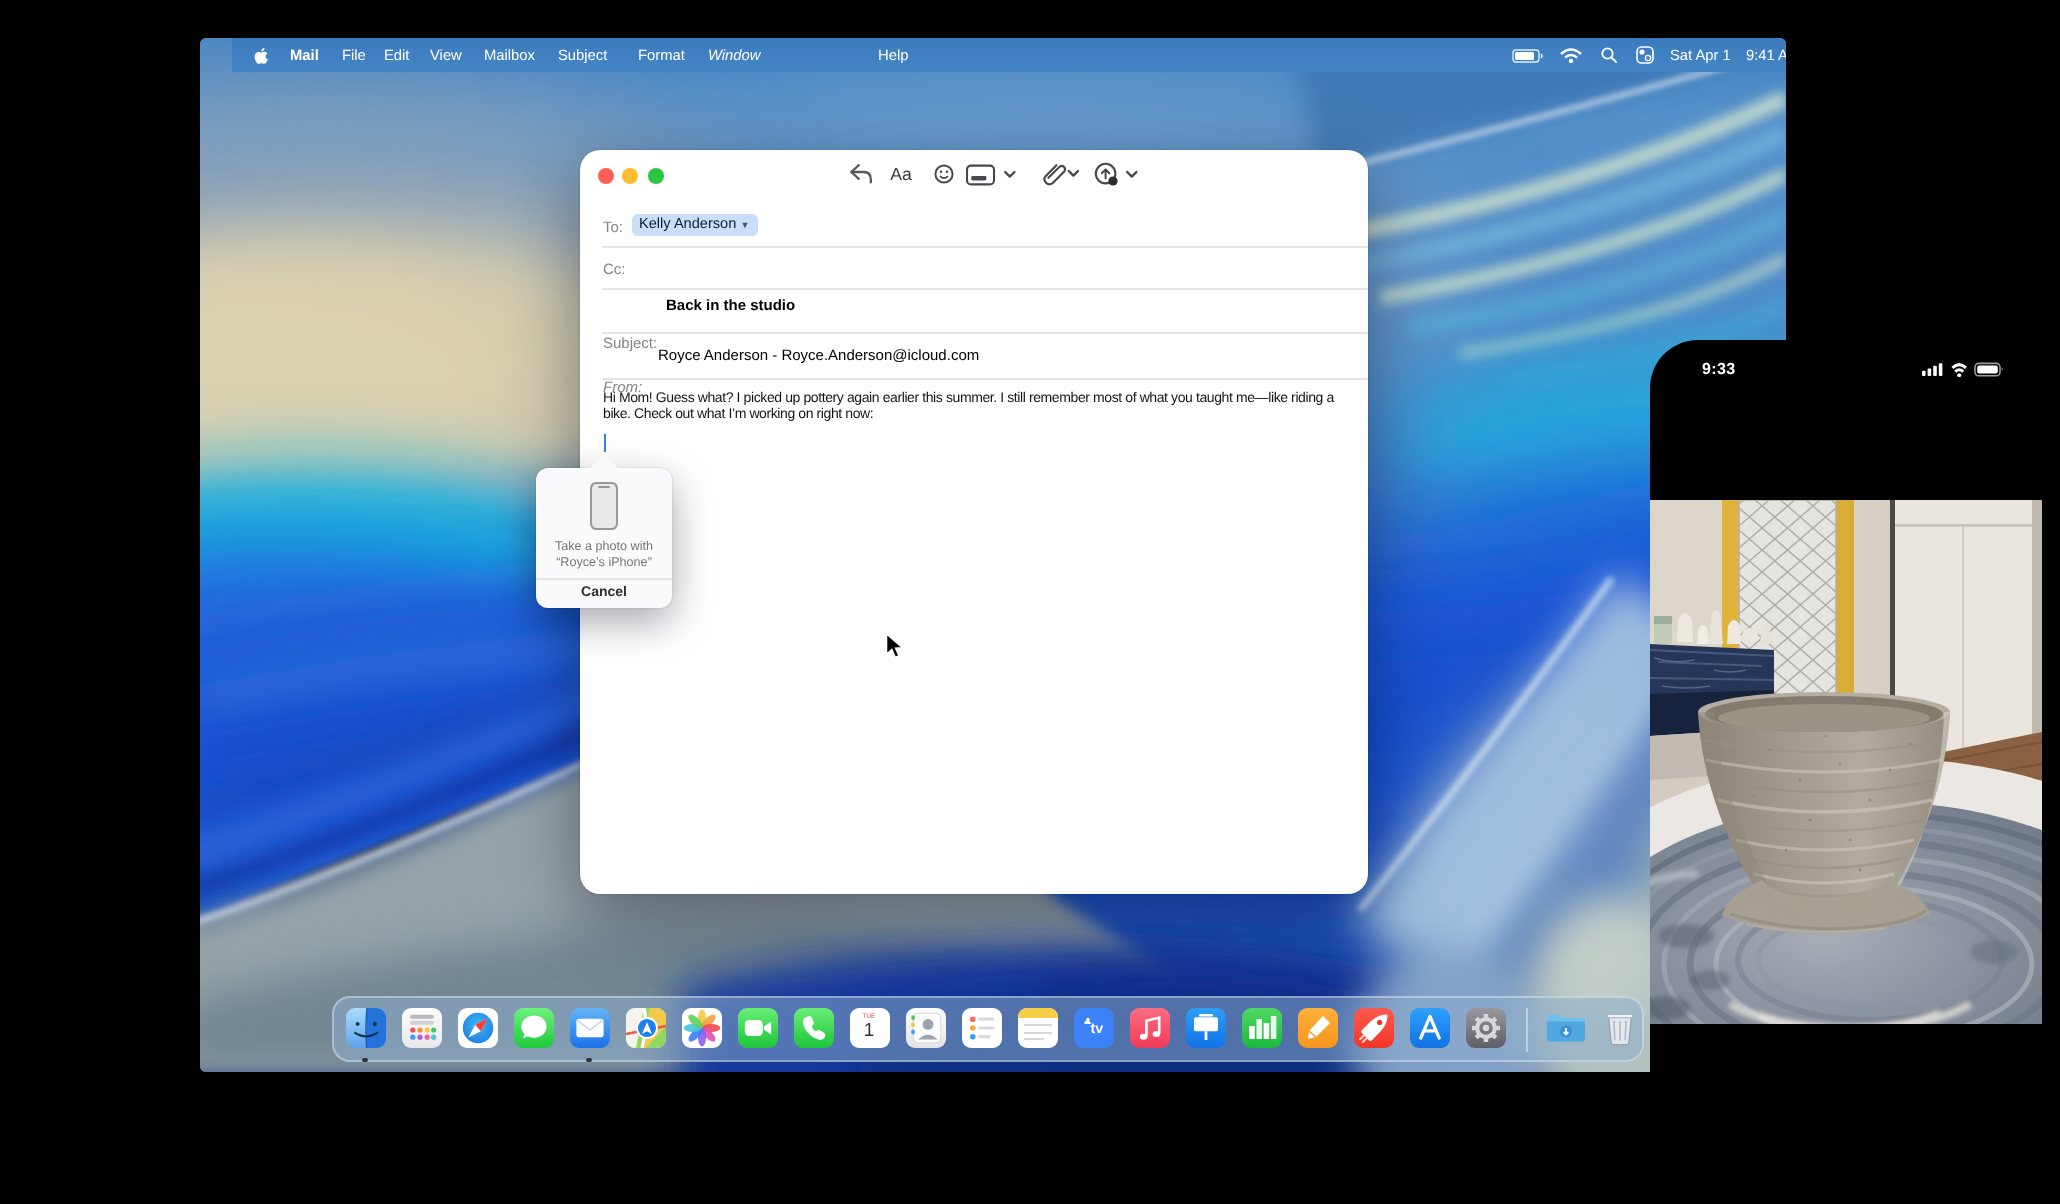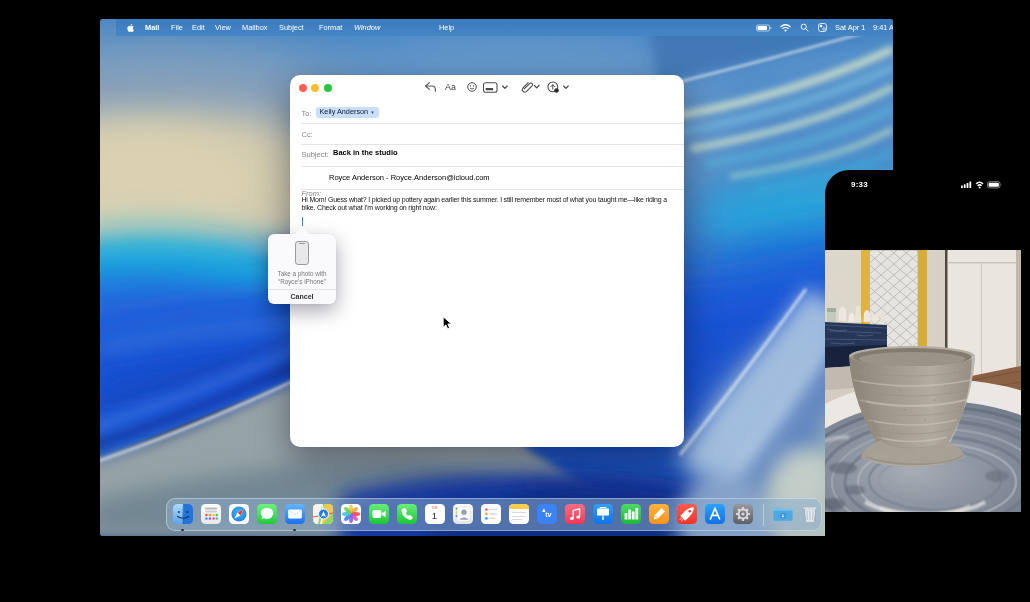--- a/index.html
+++ b/index.html
@@ -198,21 +198,21 @@
         <circle cx="9.5" cy="9.5" r="2.3" fill="#2c2c2e"></circle>
         <path d="M16.6,5 L18.9,7.3 L21.2,5" fill="none" stroke="#48484c" stroke-width="1.2" stroke-linecap="round" stroke-linejoin="round"></path>
       </svg>
       <div class="sep" style="top:48px;"></div>
       <div class="sep" style="top:69.3px;"></div>
       <div class="sep" style="top:90.8px;"></div>
       <div class="sep" style="top:113.5px;"></div>
       <div class="flabel" style="top:33.5px;">To:</div>
       <div style="position:absolute;left:26px;top:32.2px;height:10.6px;border-radius:3px;background:#c9def9;color:#0b1c33;font-size:7.3px;line-height:10.6px;padding:0 4px;">Kelly Anderson <span style="font-size:4.5px;color:#44506a;position:relative;top:-0.5px;">▼</span></div>
       <div class="flabel" style="top:54.8px;">Cc:</div>
-      <div class="flabel" style="top:75px;">Subject:</div>
+      <div class="flabel" style="top:92px;">Subject:</div>
       <div class="fval" style="left:43.5px;top:73px;font-weight:bold;">Back in the studio</div>
       <div class="flabel" style="top:114px;font-style:italic;">From:</div>
       <div class="fval" style="left:39.5px;top:97.8px;">Royce Anderson - Royce.Anderson@icloud.com</div>
       <div style="position:absolute;left:12px;top:120.7px;white-space:nowrap;font-size:7px;letter-spacing:-0.2px;line-height:8.8px;color:#141414;">Hi Mom! Guess what? I picked up pottery again earlier this summer. I still remember most of what you taught me—like riding a<br>bike. Check out what I’m working on right now:</div>
       <div style="position:absolute;left:12px;top:142px;width:1.8px;height:9px;background:#2f7ff7;"></div>
     </div>
     <div id="popover">
       <div style="position:absolute;left:29px;top:-5.2px;width:10px;height:10px;background:#fafafc;transform:rotate(45deg);border-radius:1.5px;"></div>
       <div style="position:absolute;left:27px;top:7px;width:14px;height:24px;border:1.2px solid #97979c;border-radius:3.2px;background:#e8e8ea;"></div>
       <div style="position:absolute;left:31px;top:8.8px;width:6px;height:1.6px;background:#97979c;border-radius:1px;"></div>

